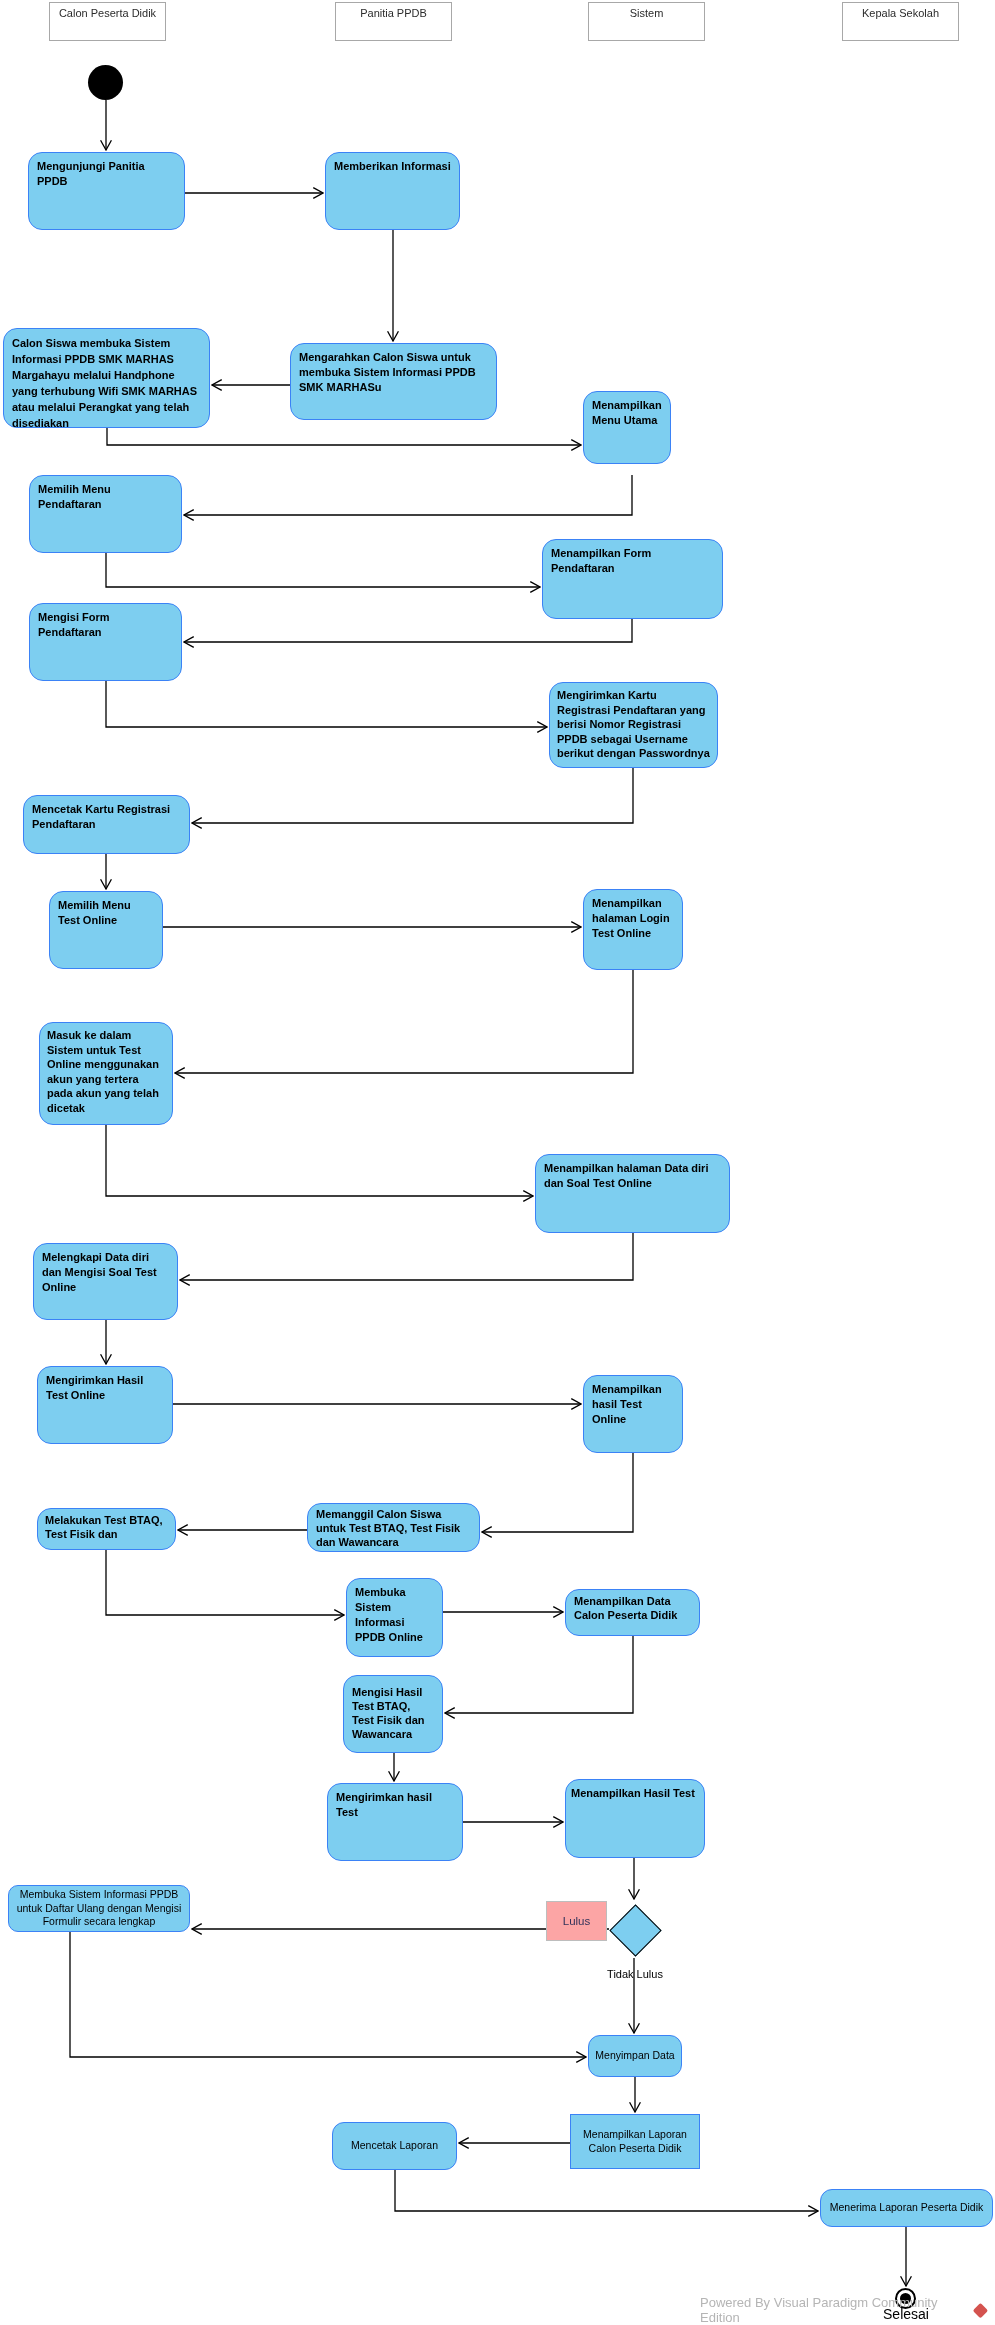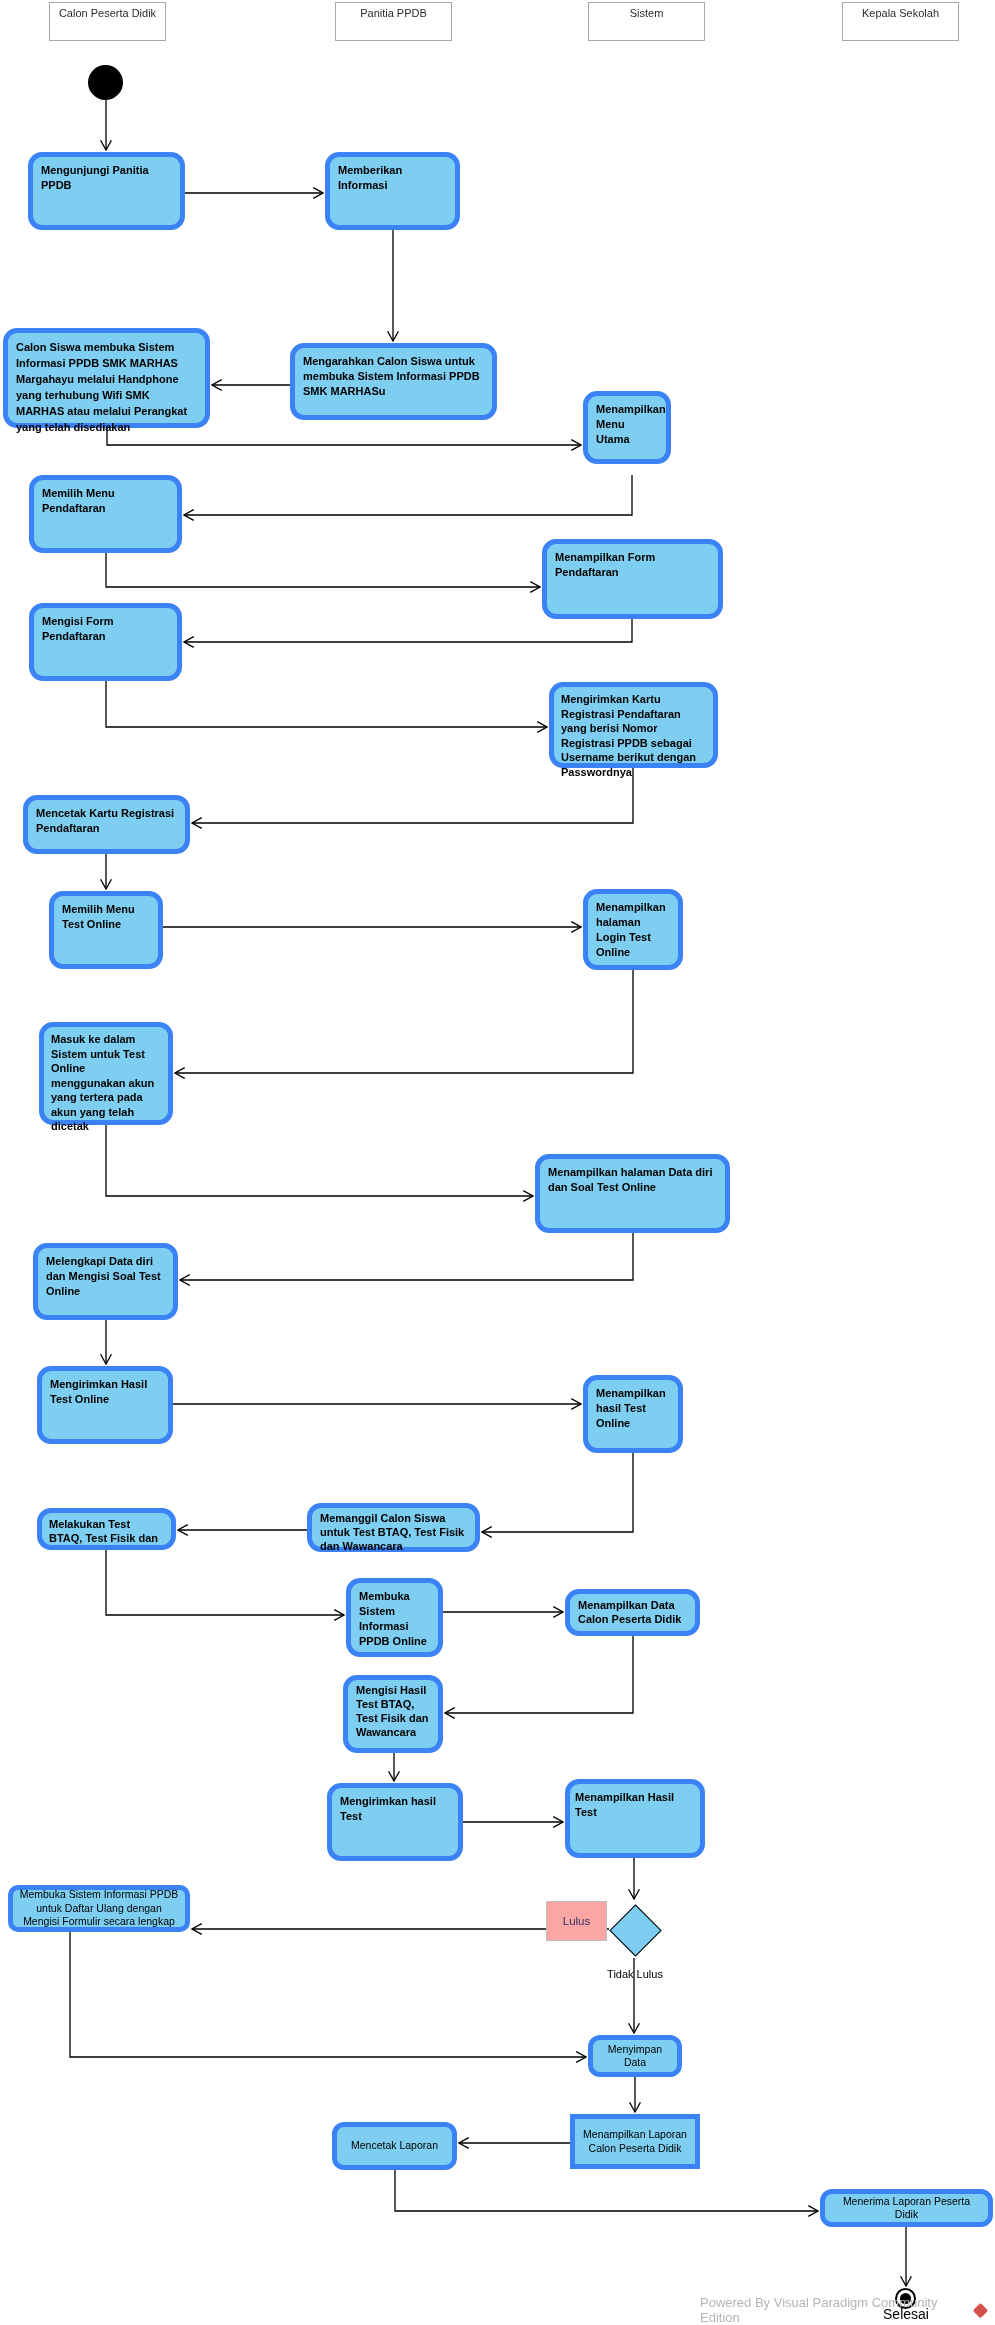--- a/index.html
+++ b/index.html
@@ -4,21 +4,21 @@
 <style>
   html,body{margin:0;padding:0;background:#ffffff;}
   #canvas{position:relative;width:995px;height:2325px;background:#fff;
           font-family:"Liberation Sans",sans-serif;overflow:hidden;}
   #edges{position:absolute;left:0;top:0;width:995px;height:2325px;}
 
   .lane{position:absolute;height:39px;width:117px;border:1px solid #a8a8a8;
         background:#fff;text-align:center;padding-top:4px;box-sizing:border-box;
         font-size:11px;color:#2b2b2b;}
 
-  .activity{position:absolute;background:#7dcef0;border:5px solid #3b82f6;
+  .activity{position:absolute;background:#7dcef0;border:1px solid #3b82f6;
             border-radius:14px;box-sizing:border-box;
             font-size:11px;font-weight:bold;color:#000;
             padding:6px 8px;line-height:15px;}
   .activity.centered{font-weight:normal;display:flex;align-items:center;
             justify-content:center;text-align:center;
             font-size:10.5px;line-height:13.5px;padding:3px 5px;}
 
   .start-node{position:absolute;left:88px;top:65px;width:35px;height:35px;
             border-radius:50%;background:#000;}
   .end-node{position:absolute;left:895px;top:2288px;width:21px;height:21px;
@@ -108,21 +108,21 @@
   <div class="activity" style="left:583px;top:889px;width:100px;height:81px">Menampilkan halaman Login Test Online</div>
   <div class="activity" style="left:535px;top:1154px;width:195px;height:79px">Menampilkan halaman Data diri dan Soal Test Online</div>
   <div class="activity" style="left:39px;top:1022px;width:134px;height:103px;padding:5px 7px;line-height:14.5px">Masuk ke dalam Sistem untuk Test Online menggunakan akun yang tertera pada akun yang telah dicetak</div>
   <div class="activity" style="left:33px;top:1243px;width:145px;height:77px">Melengkapi Data diri dan Mengisi Soal Test Online</div>
   <div class="activity" style="left:37px;top:1366px;width:136px;height:78px">Mengirimkan Hasil Test Online</div>
   <div class="activity" style="left:583px;top:1375px;width:100px;height:78px">Menampilkan hasil Test Online</div>
   <div class="activity" style="left:37px;top:1508px;width:139px;height:42px;padding:4px 7px;line-height:14px">Melakukan Test BTAQ, Test Fisik dan</div>
   <div class="activity" style="left:307px;top:1503px;width:173px;height:49px;padding:3px 8px;line-height:14px">Memanggil Calon Siswa untuk Test BTAQ, Test Fisik dan Wawancara</div>
   <div class="activity" style="left:346px;top:1578px;width:97px;height:79px">Membuka Sistem Informasi PPDB Online</div>
   <div class="activity" style="left:565px;top:1589px;width:135px;height:47px;padding:4px 8px;line-height:14px">Menampilkan Data Calon Peserta Didik</div>
-  <div class="activity" style="left:343px;top:1675px;width:100px;height:78px;padding:3px 8px;line-height:14px">Mengisi Hasil Test BTAQ, Test Fisik dan Wawancara</div>
+  <div class="activity" style="left:343px;top:1675px;width:100px;height:78px;padding:9px 8px;line-height:14px">Mengisi Hasil Test BTAQ, Test Fisik dan Wawancara</div>
   <div class="activity" style="left:327px;top:1783px;width:136px;height:78px">Mengirimkan hasil Test</div>
   <div class="activity" style="left:565px;top:1779px;width:140px;height:79px;padding:6px 5px">Menampilkan Hasil Test</div>
 
   <div class="diamond"></div>
   <div class="guard-box">Lulus</div>
   <div class="flow-label" id="lbl-tidak-lulus">Tidak Lulus</div>
 
   <div class="activity centered" style="left:8px;top:1885px;width:182px;height:47px;border-radius:10px">Membuka Sistem Informasi PPDB untuk Daftar Ulang dengan Mengisi Formulir secara lengkap</div>
   <div class="activity centered" style="left:588px;top:2035px;width:94px;height:42px;border-radius:12px">Menyimpan Data</div>
   <div class="activity centered" style="left:332px;top:2122px;width:125px;height:48px;border-radius:12px">Mencetak Laporan</div>

